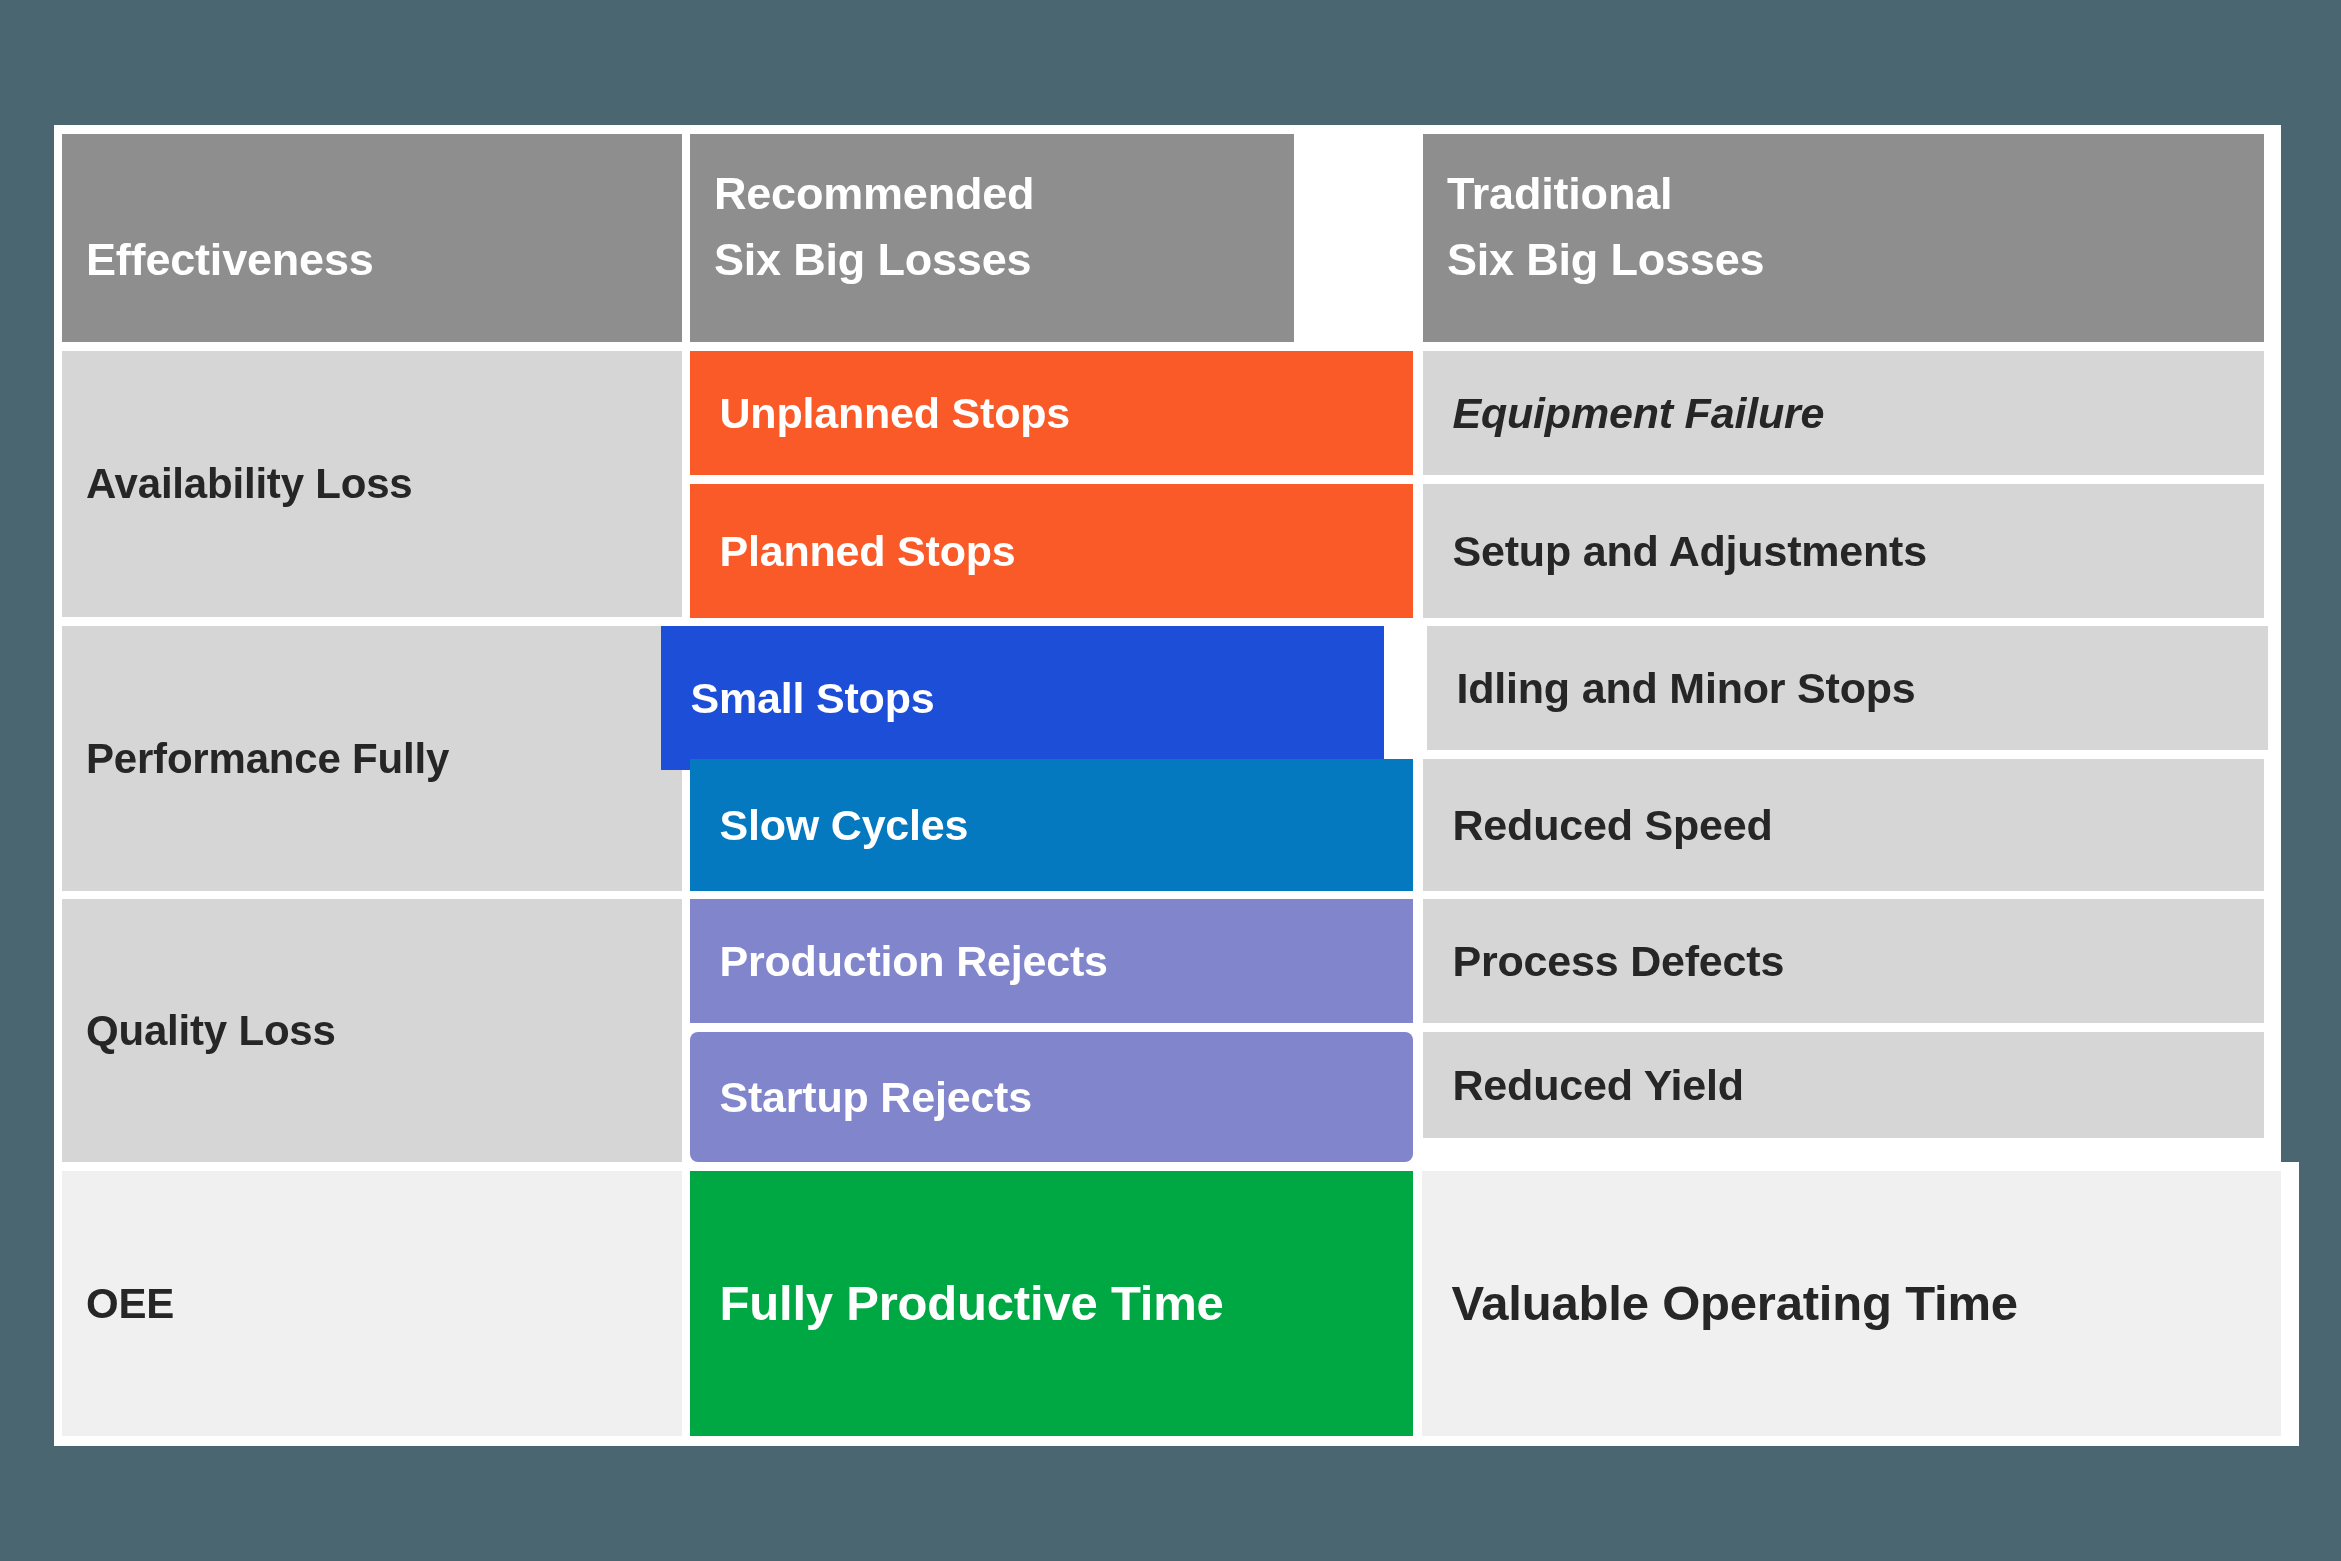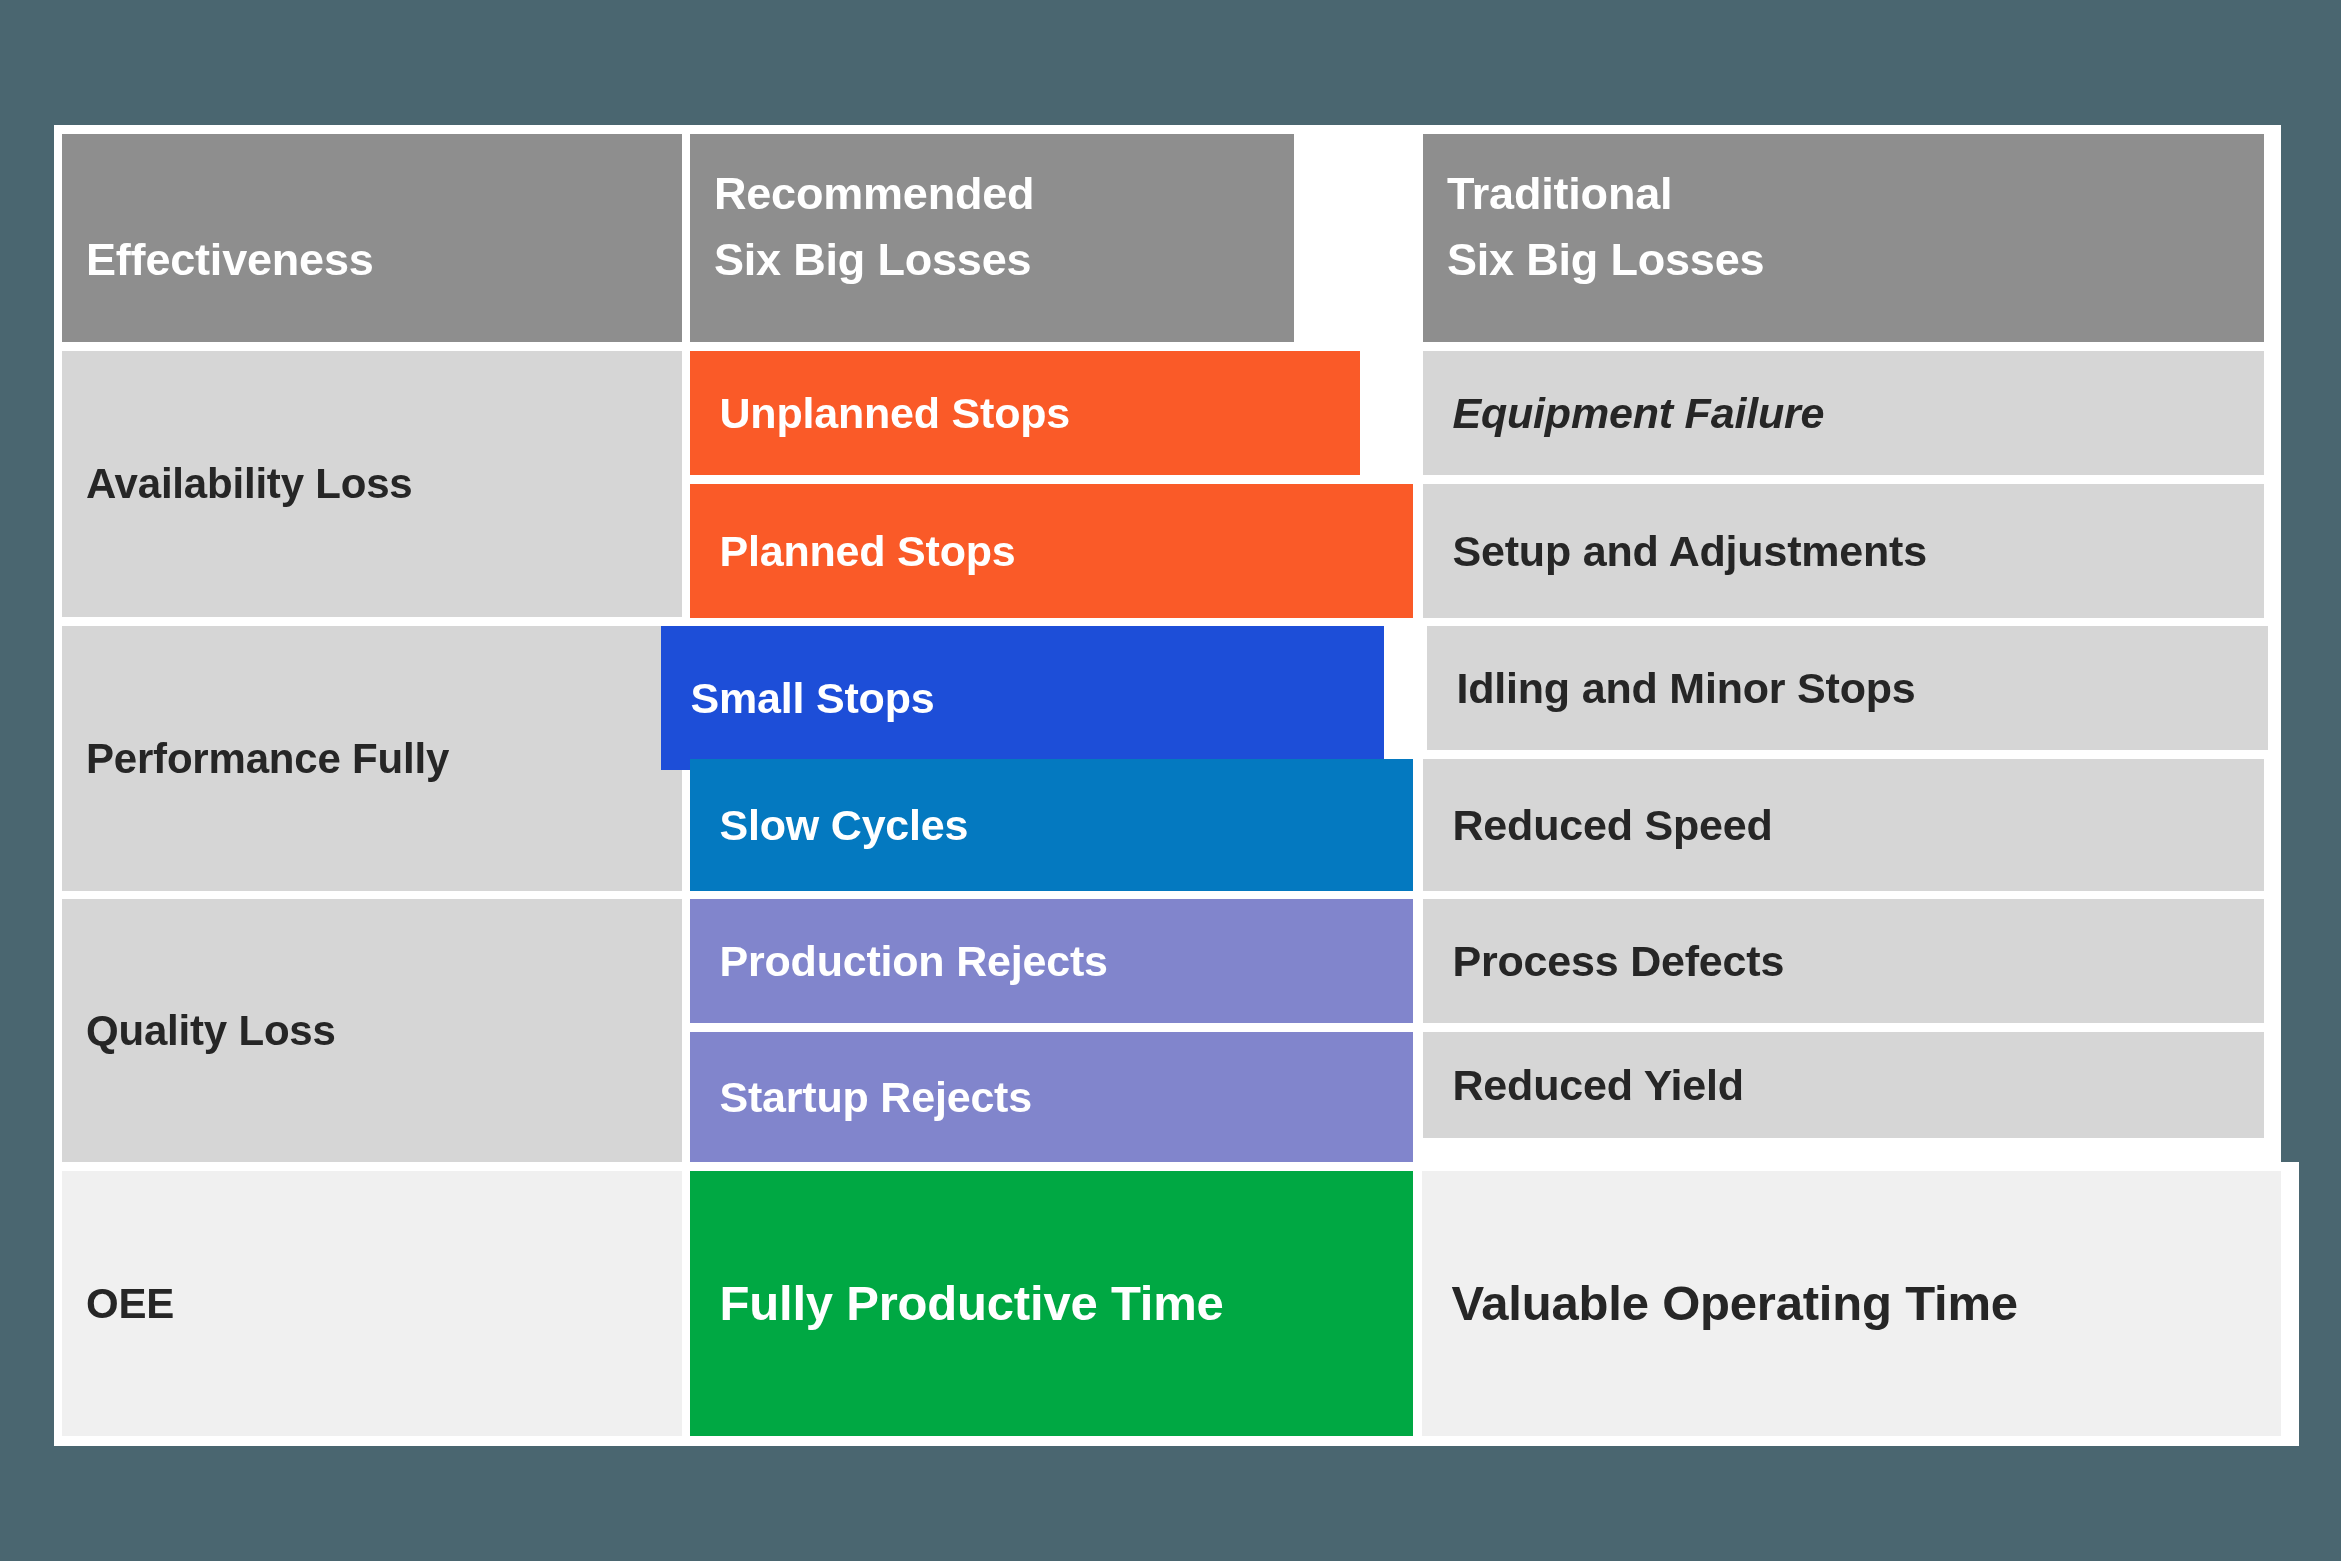--- a/index.html
+++ b/index.html
@@ -124,38 +124,38 @@
   <div class="cell grp" style="left:62px; top:626px;  width:620px; height:265px;">
     <span>Performance Fully</span>
   </div>
   <div class="cell grp" style="left:62px; top:899px; width:620px; height:263px;">
     <span>Quality Loss</span>
   </div>
   <div class="cell grp light" style="left:62px; top:1171px; width:620px; height:265px;">
     <span>OEE</span>
   </div>
 
-  <div class="cell mid" style="left:690px; top:351px;  width:670px; height:124px; background:#fa5a28;text-align:right;">
+  <div class="cell mid" style="left:690px; top:351px;  width:723px; height:124px; background:#fa5a28;text-align:right;">
     <span>Unplanned Stops</span>
   </div>
   <div class="cell mid" style="left:690px; top:484px;  width:723px; height:134px; background:#fa5a28;">
     <span>Planned Stops</span>
   </div>
 
   <div class="cell mid" style="left:661px; top:626px;  width:723px; height:144px; background:#1d4ed8;">
     <span>Small Stops</span>
   </div>
   <div class="cell mid" style="left:690px; top:759px;  width:723px; height:132px; background:#0479c0;">
     <span>Slow Cycles</span>
   </div>
 
   <div class="cell mid" style="left:690px; top:899px; width:723px; height:124px; background:#8185cc;">
     <span>Production Rejects</span>
   </div>
-  <div class="cell mid" style="left:690px; top:1032px; width:723px; height:130px; background:#8185cc;">
+  <div class="cell mid" style="left:690px; top:1032px; width:723px; height:130px; background:#8185cc;border-radius:8px;">
     <span>Startup Rejects</span>
   </div>
 
   <div class="cell mid big" style="left:690px; top:1171px; width:723px; height:265px; background:#00a843;">
     <span>Fully Productive Time</span>
   </div>
 
   <div class="cell right" style="left:1423px; top:351px;  width:841px; height:124px;font-style:italic;">
     <span>Equipment Failure</span>
   </div>

